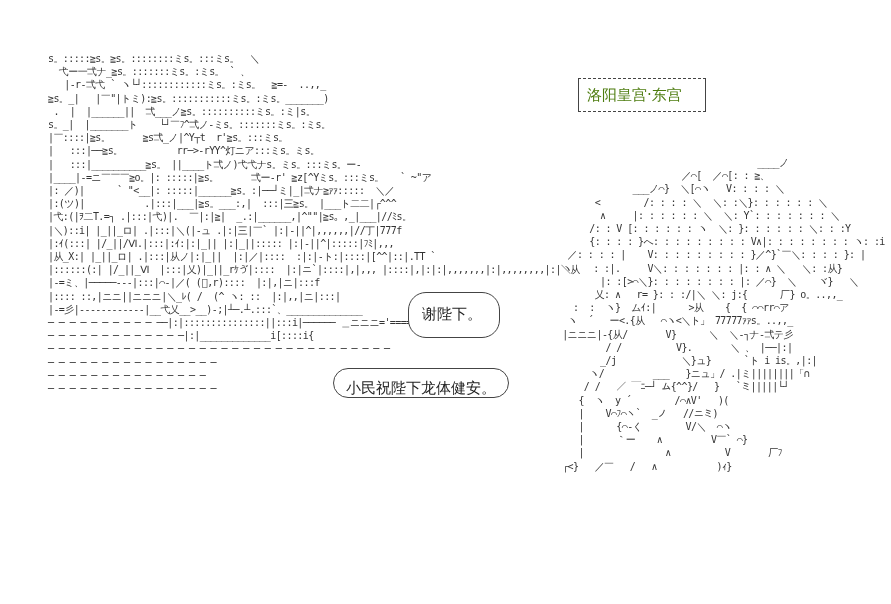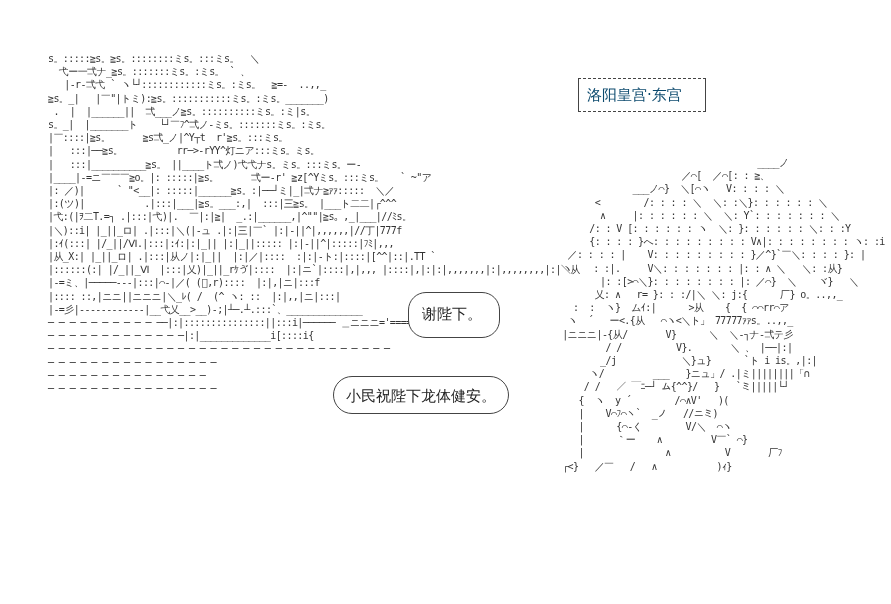--- a/index.html
+++ b/index.html
@@ -31,39 +31,39 @@
     border-top-style: dashed;
     border-bottom-style: dashed;
     box-sizing: border-box;
     background: #fff;
   }
   .caption-box span {
     position: absolute;
     left: 8px; top: 7px;
     font-size: 15px;
     font-family: "DejaVu Sans", sans-serif;
-    color: #0c4a6e;
+    color: #4d7c0f;
   }
   .bubble {
     position: absolute;
     background: #fff;
     border: 1px solid #444;
     border-radius: 22px;
     box-sizing: border-box;
   }
   .bubble span {
     position: absolute;
     font-size: 15px;
     color: #222;
     font-family: "DejaVu Sans", sans-serif;
     white-space: nowrap;
   }
   #bubble-1 { left: 408px; top: 292px; width: 92px; height: 46px; border-radius: 18px; }
   #bubble-1 span { left: 13px; top: 12px; }
-  #bubble-2 { left: 333px; top: 376px; width: 176px; height: 38px; border-radius: 20px; }
+  #bubble-2 { left: 333px; top: 368px; width: 176px; height: 30px; border-radius: 20px; }
   #bubble-2 span { left: 12px; top: 10px; }
 </style>
 </head>
 <body>
 
 <pre class="aa" id="aa-left">s。:::::≧s。≧s。::::::::ミs。:::ミs。  ＼
   弋ー一弌ナ_≧s。:::::::ミs。:ミs。 ` 、
    |-r-弌弋 ` ヽ└┘::::::::::::ミs。:ミs。  ≧=-  ..,,_
 ≧s。_|   |￣"|トミ):≧s。:::::::::::ミs。:ミs。_______)
  .  |  |______||  弌___ノ≧s。::::::::::ミs。:ミ|s。

